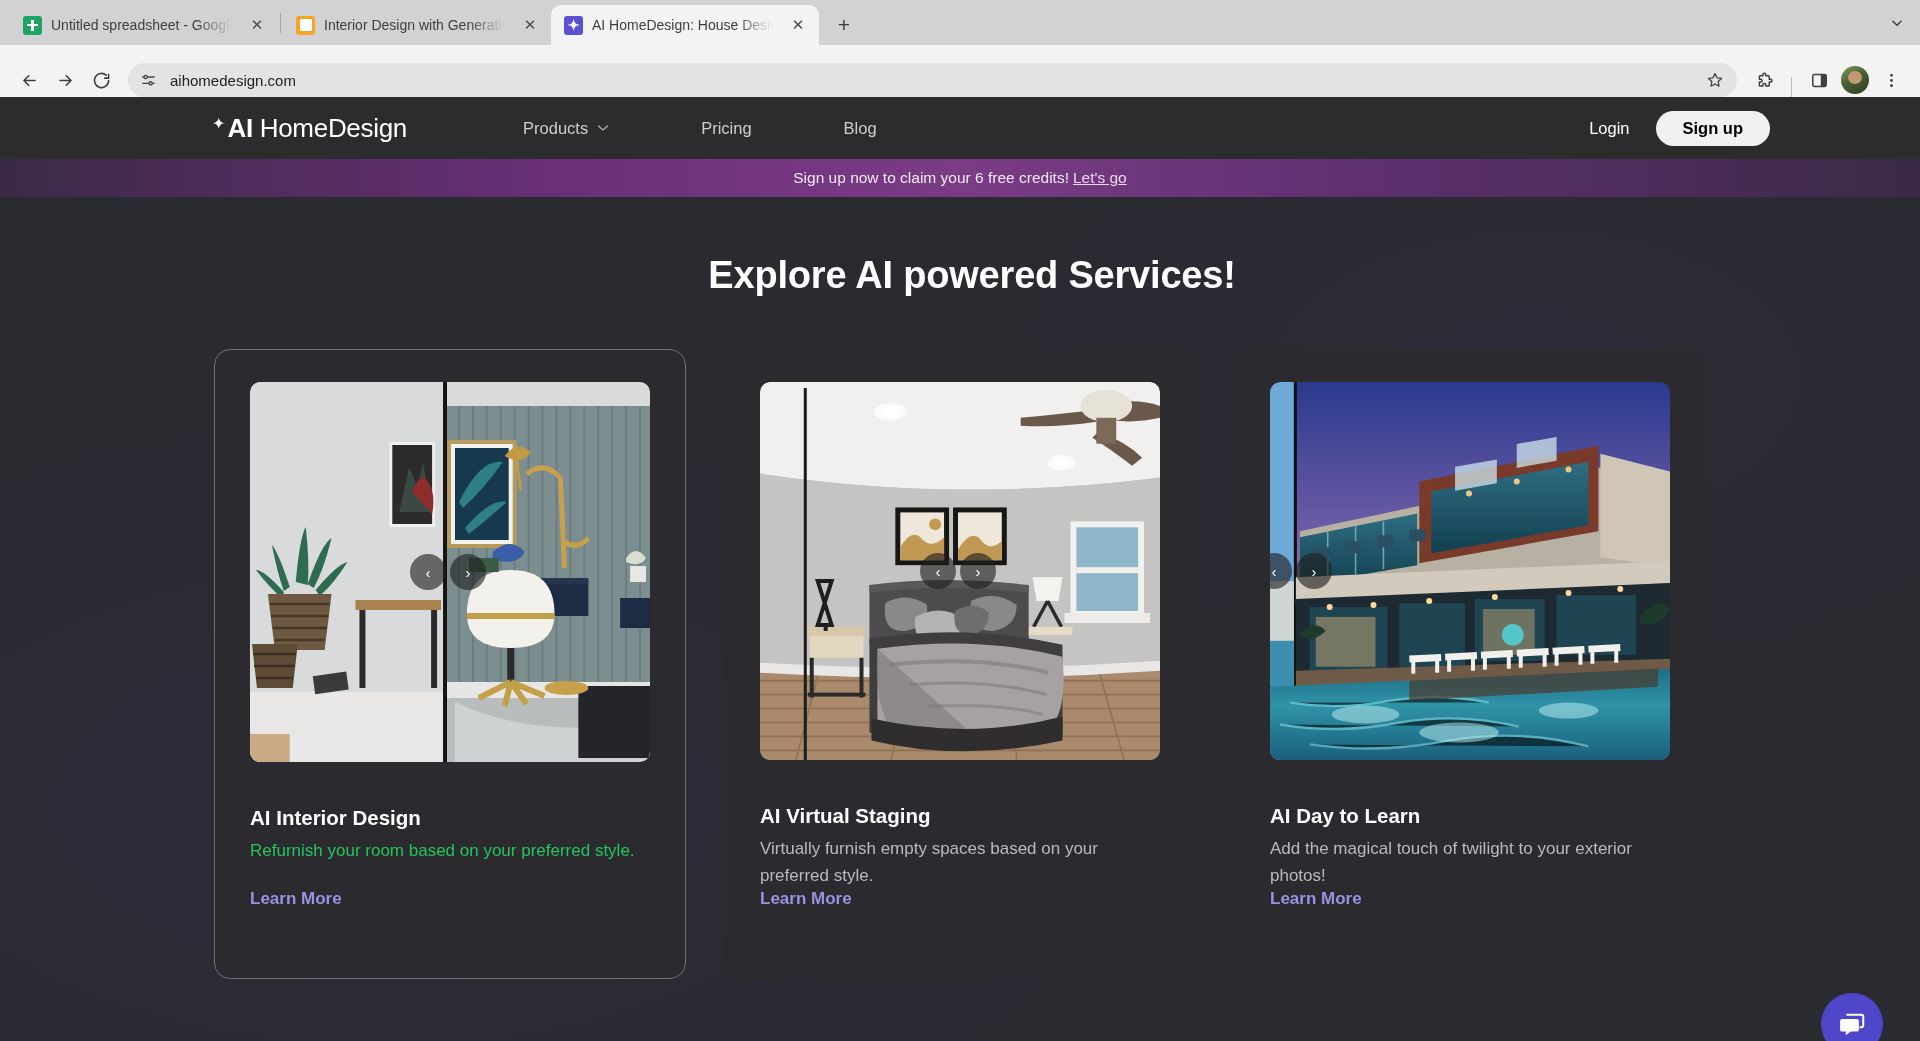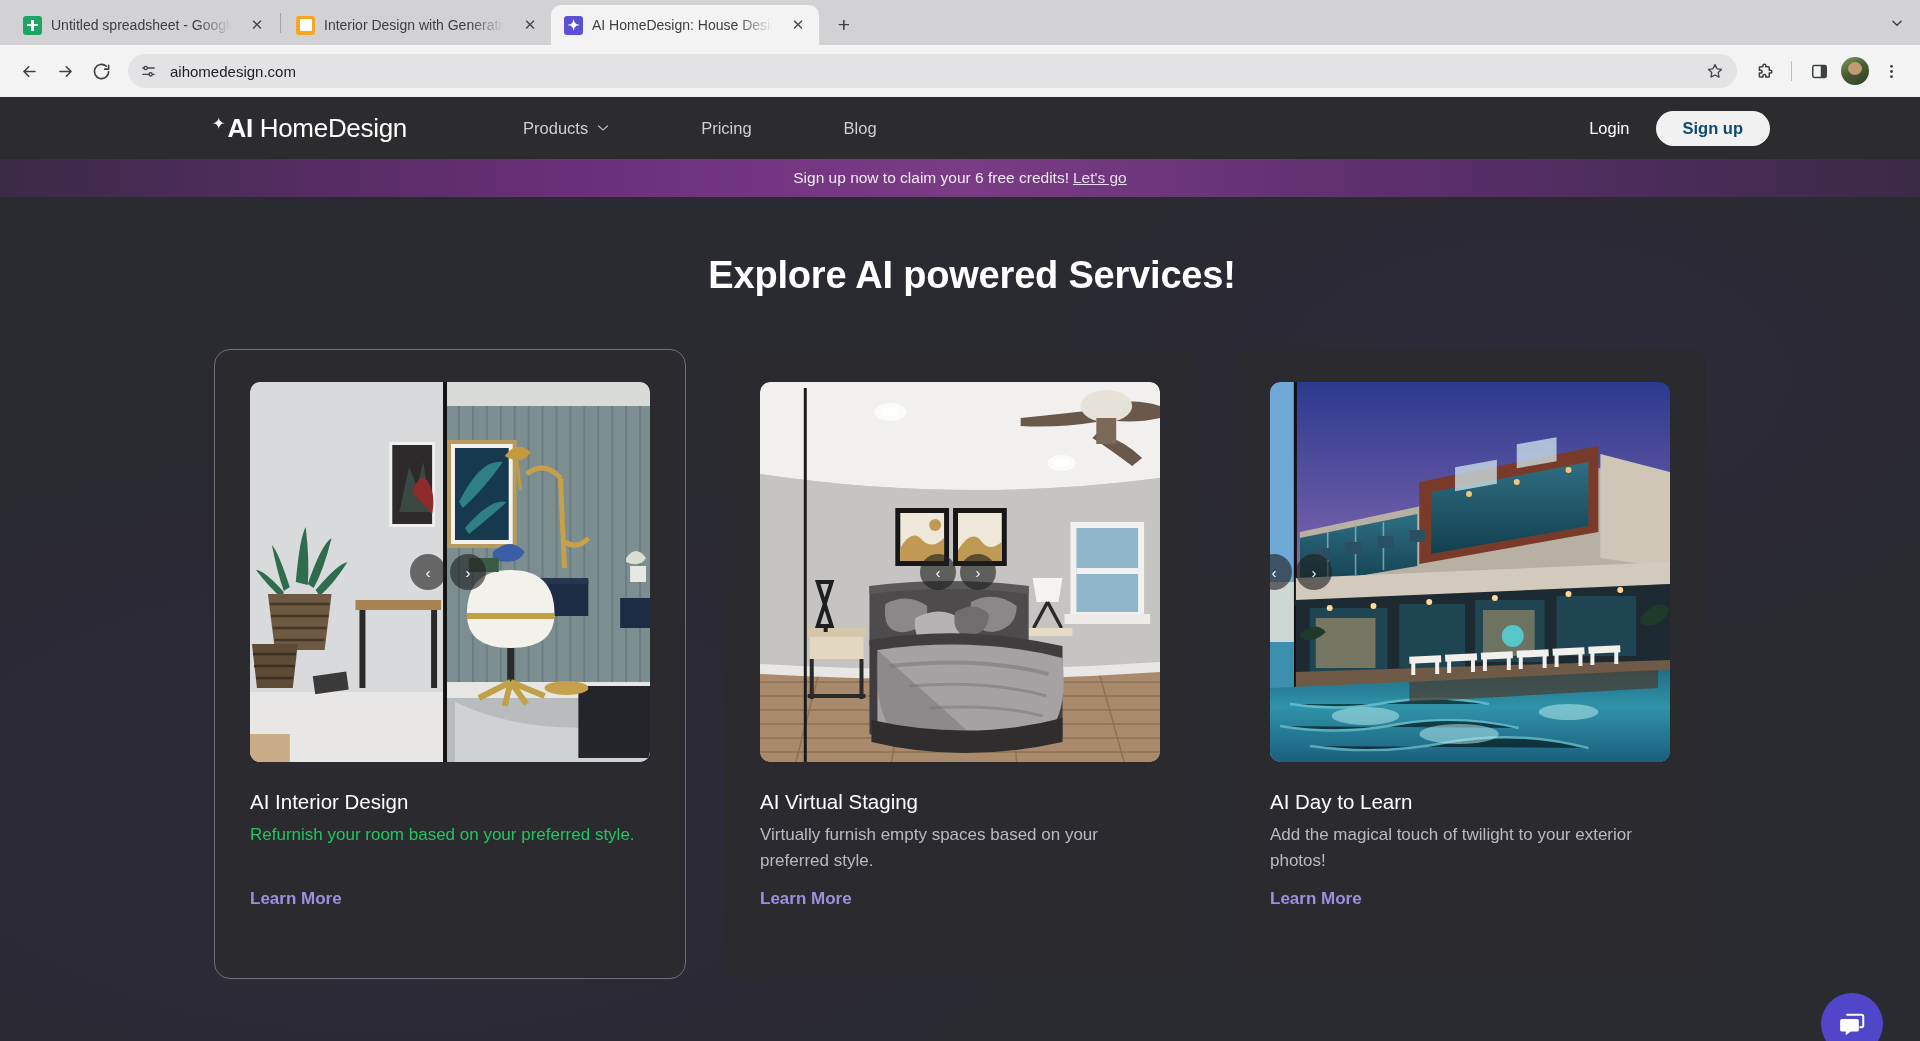--- a/index.html
+++ b/index.html
@@ -69,21 +69,21 @@
   }
   .tabstrip-right {
     position: absolute; right: 6px; bottom: 5px;
     width: 34px; height: 34px; display: flex;
     align-items: center; justify-content: center;
     border-radius: 50%;
   }
 
   .toolbar {
     height: 52px; background: #f3f3f4;
-    display: flex; align-items: center; padding: 0 12px;
+    display: flex; align-items: flex-end; padding: 0 12px;
     gap: 2px; flex: 0 0 52px;
   }
   .tbtn {
     width: 34px; height: 34px; border-radius: 50%;
     display: flex; align-items: center; justify-content: center;
     color: #3c4043; flex: 0 0 34px;
   }
   .omnibox {
     flex: 1; height: 34px; background: #e3e3e5;
     border-radius: 17px; margin: 0 8px;
@@ -136,21 +136,21 @@
     padding: 0 38px; display: flex; align-items: center; gap: 9px;
   }
   .chev { font-size: 11px; opacity: .85; }
 
   .header-right {
     margin-left: auto; display: flex; align-items: center;
     gap: 26px; padding-right: 150px;
   }
   .login { color: #fff; font-size: 16.5px; font-weight: 500; }
   .signup {
-    background: #f1f1f1; color: #0c4a6e;
+    background: #f1f1f1; color: #000000;
     font-size: 16.5px; font-weight: 600;
     border-radius: 22px; padding: 8px 27px; border: none;
     font-family: inherit;
   }
 
   .promo {
     height: 38px;
     background: linear-gradient(90deg, #3a2a46 0%, #6b2f79 30%, #7b3c86 50%, #5d2f6e 72%, #3a2a46 100%);
     display: flex; align-items: center; justify-content: center;
     gap: 4px; font-size: 15.5px; color: #f0eaf3;
@@ -189,22 +189,22 @@
     background: rgba(30,30,30,.62);
     display: flex; align-items: center; justify-content: center;
     color: #fff; font-size: 15px;
   }
   .car-prev { left: 160px; }
   .car-next { left: 200px; }
   .card3 .car-prev { left: -14px; }
   .card3 .car-next { left: 26px; }
 
   .card-title {
-    color: #fff; font-size: 20.5px; font-weight: 400;
-    margin-top: 28px;
+    color: #fff; font-size: 20.5px; font-weight: 700;
+    margin-top: 44px;
   }
   .card-desc {
     color: #b9b9c0; font-size: 17px; line-height: 1.55;
     margin-top: 8px; max-width: 395px;
   }
   .card1 .card-desc { color: #22c55e; }
   .learn {
     color: #9a92e0; font-size: 17px; font-weight: 700;
     margin-top: auto; margin-bottom: 69px;
   }

